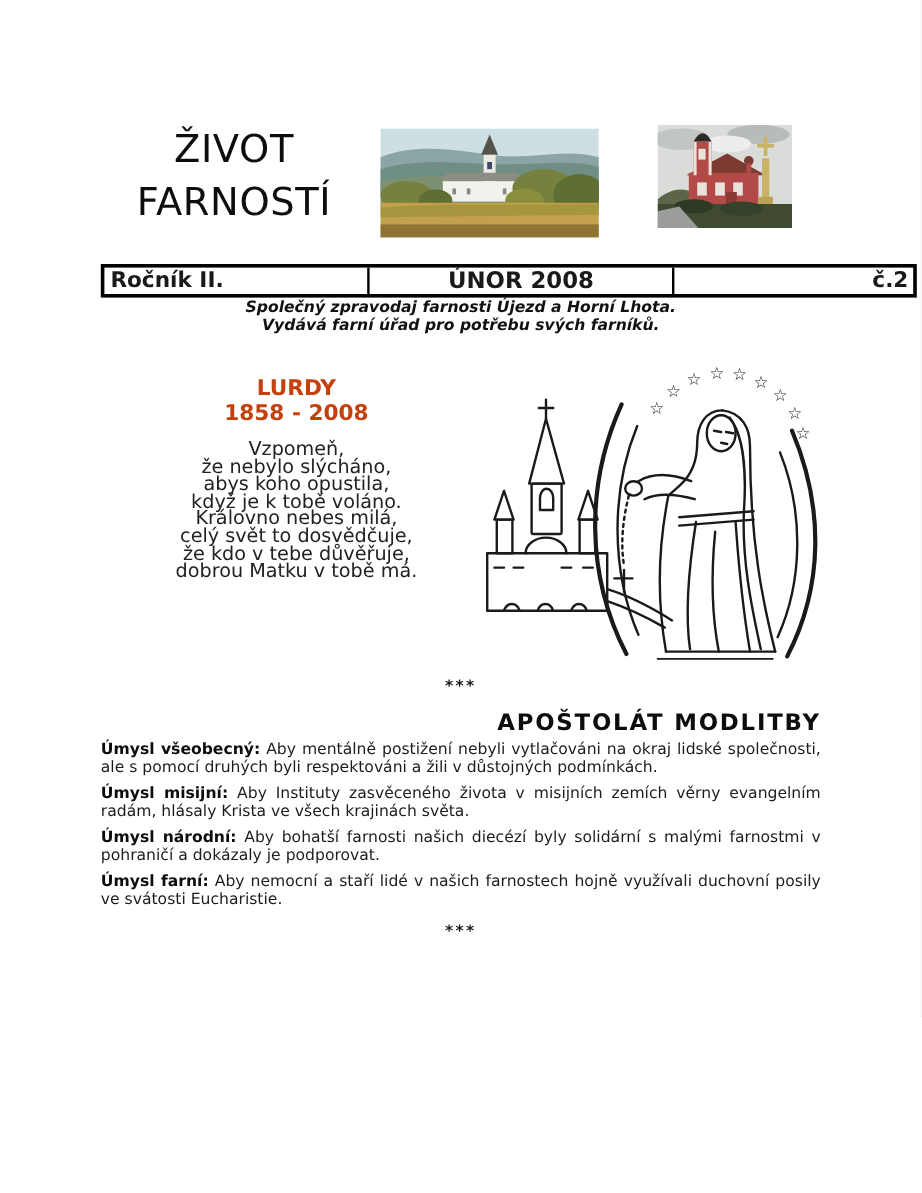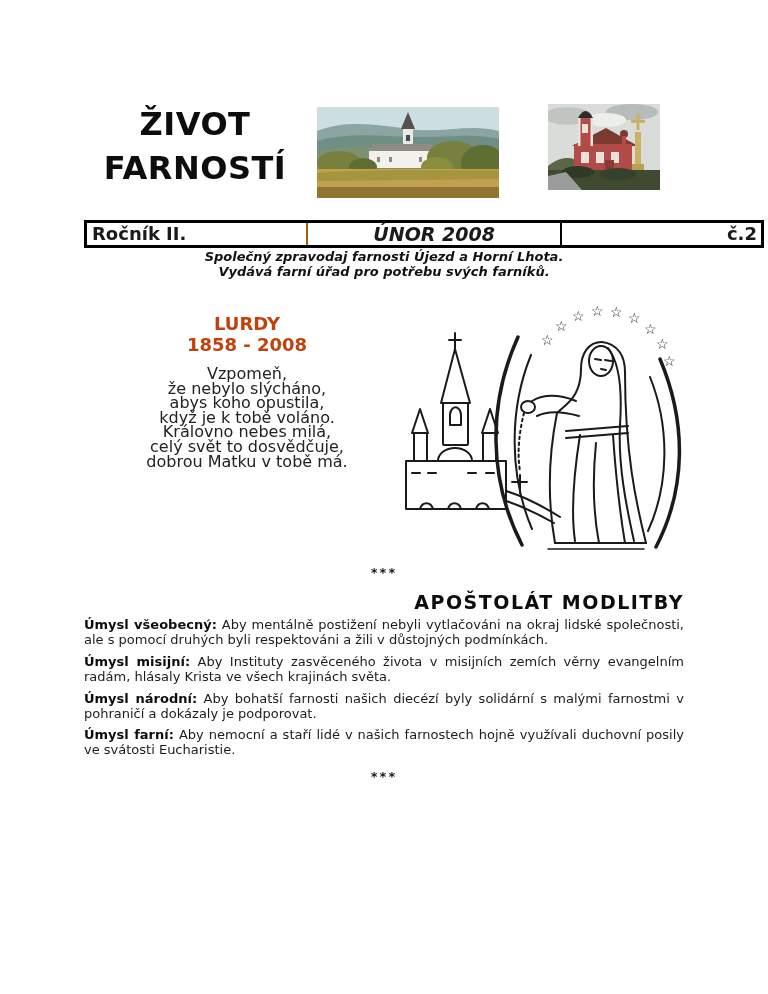--- a/index.html
+++ b/index.html
@@ -3,33 +3,33 @@
 <meta charset="utf-8">
 <style>
   html,body{margin:0;padding:0;background:#e9e9e9;}
   .page{
     position:relative;width:768px;height:994px;margin:0 auto;background:#fff;
     font-family:"DejaVu Sans",sans-serif;color:#1a1a1a;overflow:hidden;
   }
   
   .title{
     position:absolute;left:84px;top:102px;width:222px;text-align:center;
-    font-size:32px;font-weight:bold;line-height:44px;letter-spacing:.5px;color:#0d0d0d;
+    font-size:32px;font-weight:normal;line-height:44px;letter-spacing:.5px;color:#0d0d0d;
   }
   .photo1{position:absolute;left:317px;top:107px;width:182px;height:91px;}
   .photo2{position:absolute;left:548px;top:104px;width:112px;height:86px;}
   
   .masthead{
     position:absolute;left:84px;top:220px;width:680px;height:28px;
     border:3px solid #000;box-sizing:border-box;display:flex;align-items:center;
     font-weight:bold;font-size:18px;line-height:20px;
   }
   .masthead .cell{height:100%;display:flex;align-items:center;box-sizing:border-box;overflow:hidden;}
   .cell-vol{flex:0 0 32.5%;padding-left:5px;}
-  .cell-month{flex:0 0 38%;justify-content:center;border-left:2px solid #a16207;border-right:2px solid #000;font-size:19px;font-style:italic;}
+  .cell-month{flex:0 0 38%;justify-content:center;border-left:2px solid #000000;border-right:2px solid #000;font-size:19px;}
   .cell-num{flex:1 1 auto;justify-content:flex-end;padding-right:4px;}
   .subtitle{
     position:absolute;left:84px;top:249px;width:600px;text-align:center;
     font-size:13px;font-weight:bold;font-style:italic;line-height:15px;color:#111;
   }
   
   .lurdy-title{
     position:absolute;left:102px;top:313px;width:290px;text-align:center;
     font-size:18px;font-weight:bold;line-height:21px;color:#c2410c;
   }
@@ -134,20 +134,21 @@
     <div>1858 - 2008</div>
   </div>
 
   <div class="poem">
     <div>Vzpomeň,</div>
     <div>že nebylo slýcháno,</div>
     <div>abys  koho opustila,</div>
     <div>když je k tobě voláno.</div>
     <div>Královno nebes milá,</div>
     <div>celý svět to dosvědčuje,</div>
+    <div>že kdo v tebe důvěřuje,</div>
     <div>dobrou Matku v tobě má.</div>
   </div>
 
   <div class="illustration">
     <svg width="290" height="258" viewBox="0 0 290 258" fill="none" stroke="#1a1a1a" stroke-width="2" stroke-linecap="round" stroke-linejoin="round">
 
       <g>
         <path d="M120,34 C90,100 90,176 124,242" stroke-width="3.5"></path>
         <path d="M133,52 C111,106 111,172 134,226" stroke-width="2"></path>
         <path d="M262,56 C289,120 288,186 258,244" stroke-width="3.5"></path>

